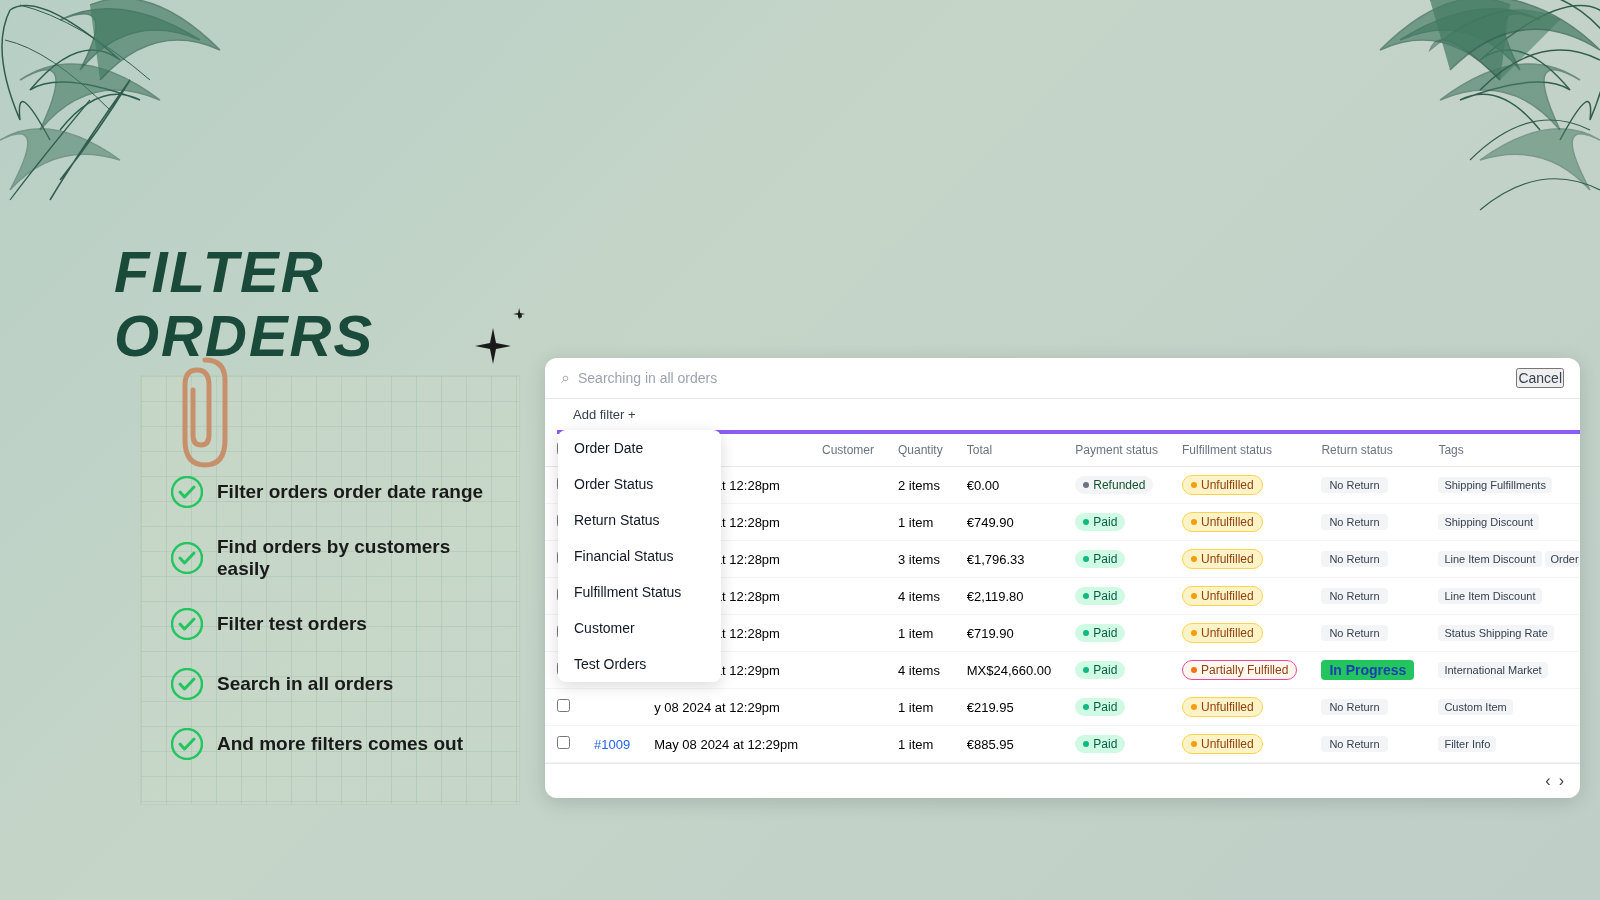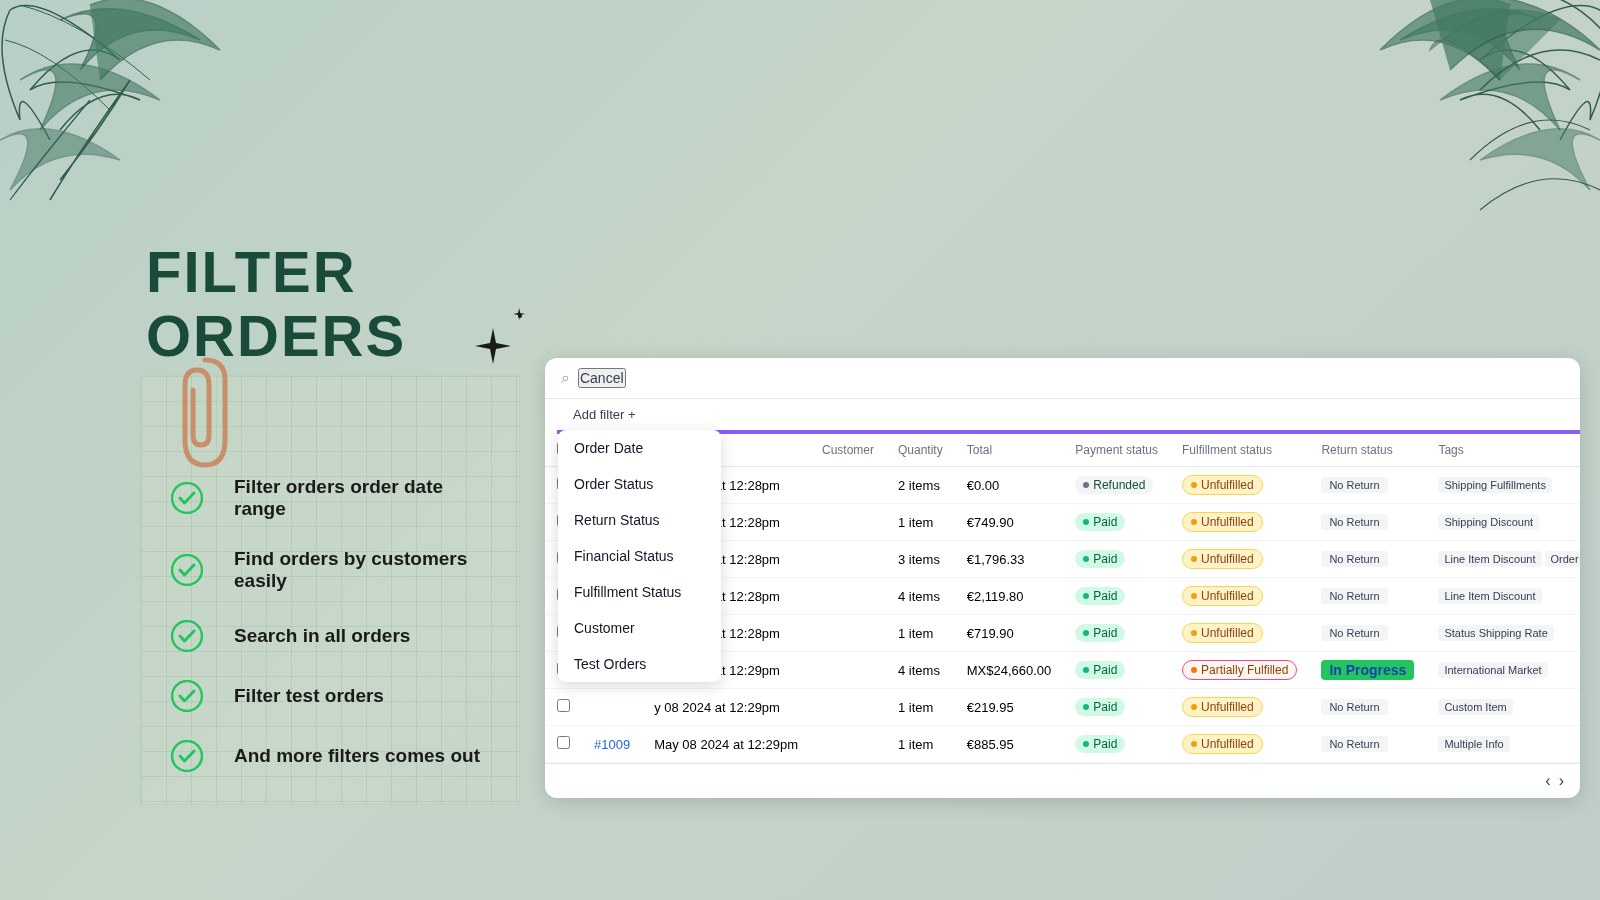--- a/index.html
+++ b/index.html
@@ -15,23 +15,24 @@
 
     .bg {
       position: absolute;
       inset: 0;
       background: linear-gradient(135deg, #b8cfc5 0%, #c5d5c8 40%, #bfcfc8 100%);
     }
 
     
     .left-panel {
       position: absolute;
-      left: 146px;
+      left: 114px;
       top: 240px;
       width: 400px;
+      font-style: italic;
     }
 
     .page-title {
       font-size: 58px;
       font-weight: 900;
       color: #1a4a3a;
       text-transform: uppercase;
       font-family: 'Arial Black', 'Impact', sans-serif;
       letter-spacing: 2px;
       margin-bottom: 20px;
@@ -72,21 +73,21 @@
     .checklist {
       position: relative;
       z-index: 1;
       margin-top: 60px;
     }
 
     .checklist-item {
       display: flex;
       align-items: center;
       margin-bottom: 28px;
-      gap: 31px;
+      gap: 14px;
     }
 
     .check-icon {
       width: 32px;
       height: 32px;
       flex-shrink: 0;
     }
 
     .checklist-text {
       font-size: 19px;
@@ -394,43 +395,44 @@
       <circle cx="16" cy="16" r="15" fill="none" stroke="#22c55e" stroke-width="2.5"></circle>
       <path d="M9,16 L13.5,21 L23,11" stroke="#22c55e" stroke-width="3" fill="none" stroke-linecap="round" stroke-linejoin="round"></path>
     </svg>
     <span class="checklist-text">Find orders by customers easily</span>
   </div>
       <div class="checklist-item">
     <svg class="check-icon" viewBox="0 0 32 32">
       <circle cx="16" cy="16" r="15" fill="none" stroke="#22c55e" stroke-width="2.5"></circle>
       <path d="M9,16 L13.5,21 L23,11" stroke="#22c55e" stroke-width="3" fill="none" stroke-linecap="round" stroke-linejoin="round"></path>
     </svg>
-    <span class="checklist-text">Search in all orders</span>
+    <span class="checklist-text">Filter test orders</span>
   </div>
       <div class="checklist-item">
     <svg class="check-icon" viewBox="0 0 32 32">
       <circle cx="16" cy="16" r="15" fill="none" stroke="#22c55e" stroke-width="2.5"></circle>
       <path d="M9,16 L13.5,21 L23,11" stroke="#22c55e" stroke-width="3" fill="none" stroke-linecap="round" stroke-linejoin="round"></path>
     </svg>
-    <span class="checklist-text">Filter test orders</span>
+    <span class="checklist-text">Search in all orders</span>
   </div>
       <div class="checklist-item">
     <svg class="check-icon" viewBox="0 0 32 32">
       <circle cx="16" cy="16" r="15" fill="none" stroke="#22c55e" stroke-width="2.5"></circle>
       <path d="M9,16 L13.5,21 L23,11" stroke="#22c55e" stroke-width="3" fill="none" stroke-linecap="round" stroke-linejoin="round"></path>
     </svg>
     <span class="checklist-text">And more filters comes out</span>
   </div>
     </div>
 </div>
 
 <div class="right-panel">
 
   <div class="search-bar">
     <span class="search-icon">⌕</span>
+    <span class="search-text">Searching in all orders</span>
     <button class="cancel-btn">Cancel</button>
   </div>
 
   <div class="filter-bar">
     <button class="add-filter-btn">Add filter +</button>
   </div>
 
   <div style="overflow-x:auto;">
     <table class="orders-table">
       <thead>
@@ -679,21 +681,21 @@
       <span class="badge badge-unfulfilled">
         <span class="badge-dot"></span>
         Unfulfilled
       </span>
     </td>
     <td>
       <span class="badge badge-no-return">
         No Return
       </span>
     </td>
-    <td><span class="tag">Multiple Info</span></td>
+    <td><span class="tag">Filter Info</span></td>
   </tr>
         </tbody>
     </table>
   </div>
 
   <div class="pagination">
     <button class="pagination-btn">‹</button>
     <button class="pagination-btn">›</button>
   </div>
 </div>

